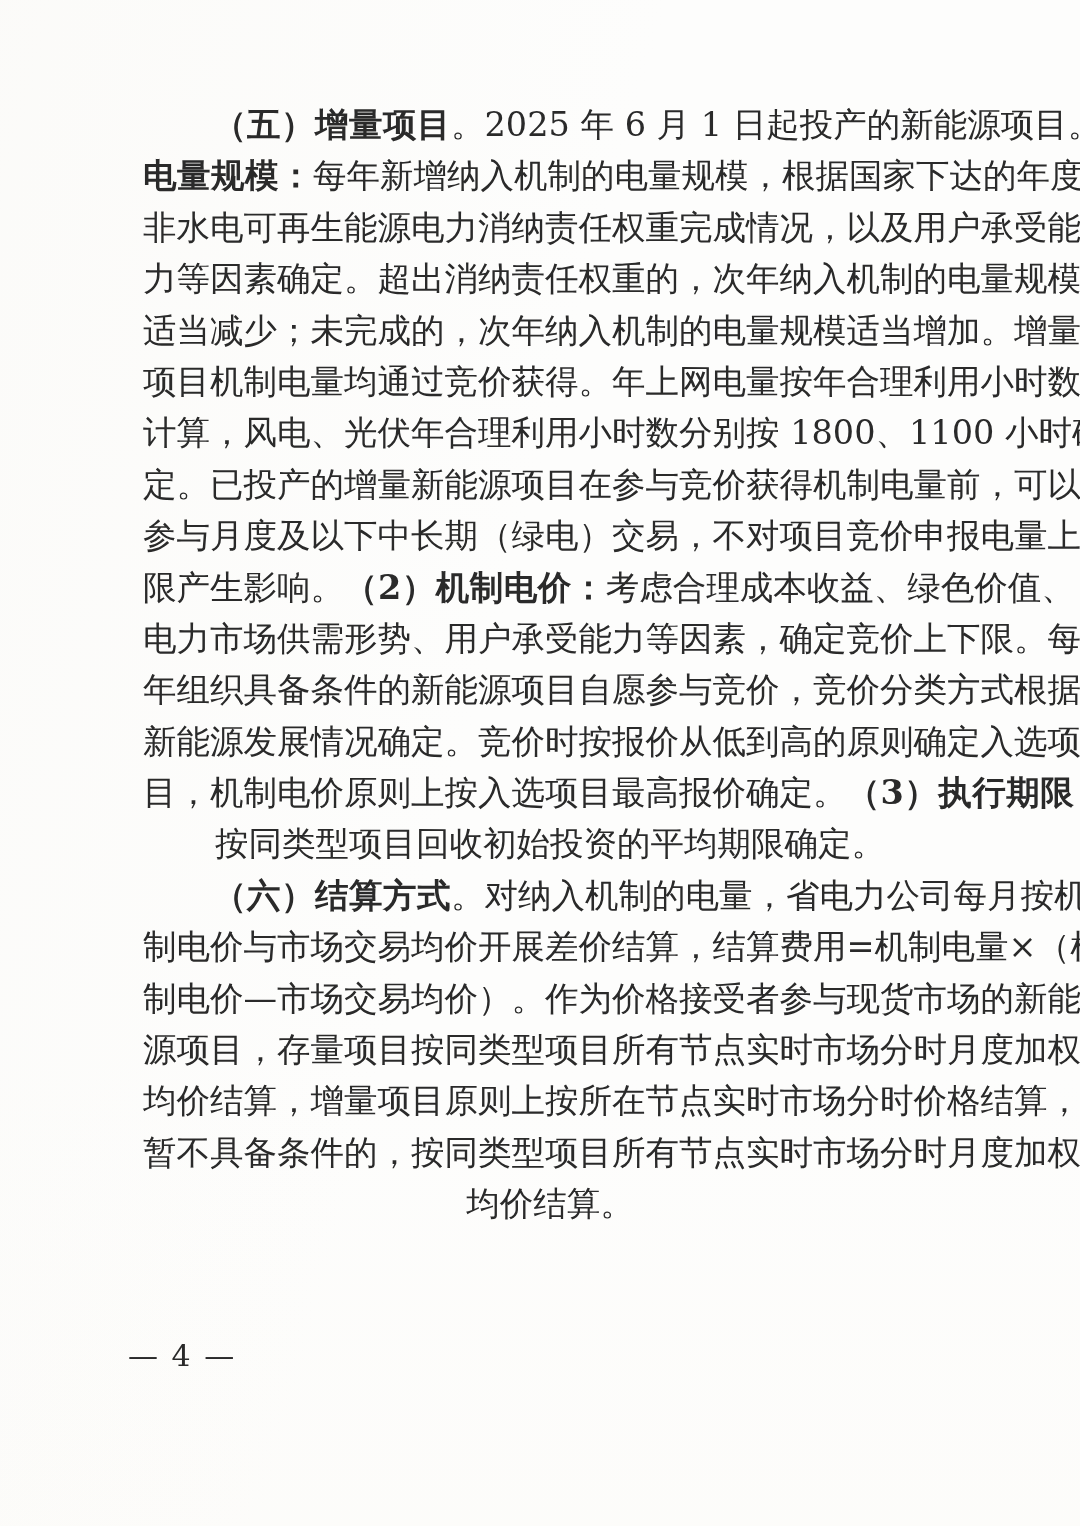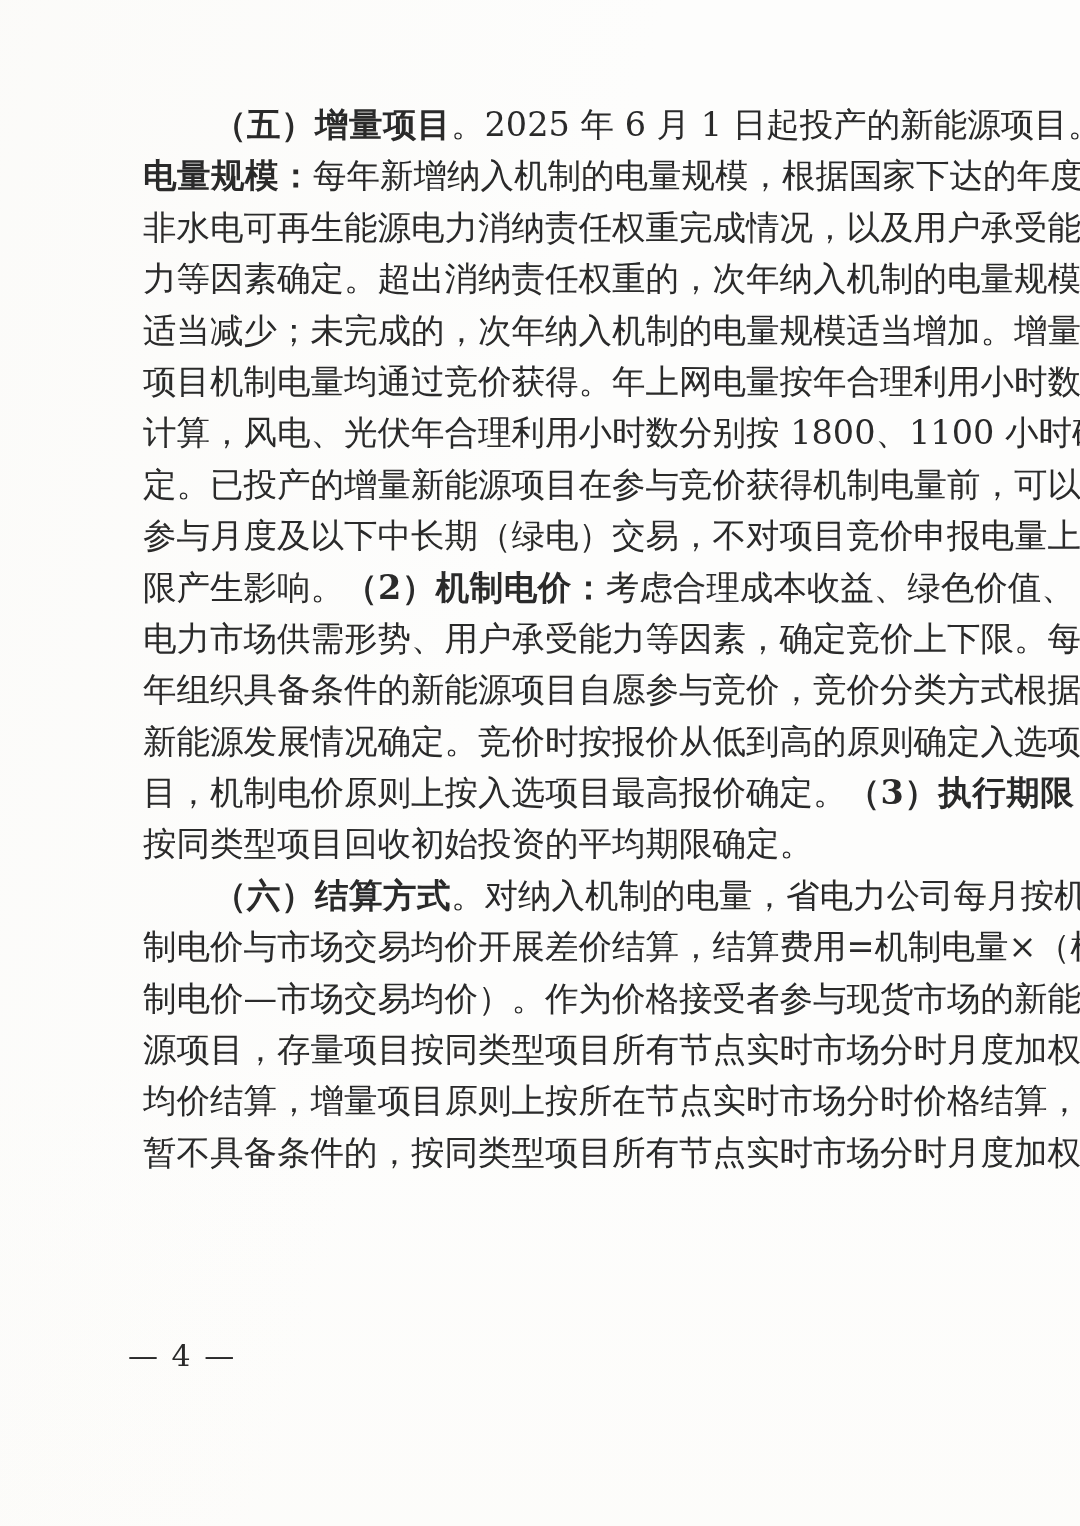--- a/index.html
+++ b/index.html
@@ -45,21 +45,21 @@
     font-size: 33.5px;
     letter-spacing: 0;
     white-space: pre;
   }
 
   
   .ln.just {
     justify-content: space-between;
   }
   .ln.left {
-    justify-content: flex-start;
+    justify-content: center;
   }
 
   .ln .seg {
     white-space: pre;
   }
 
   
   .ln.indent {
     padding-left: 70px;
   }
@@ -102,18 +102,19 @@
         <div class="ln just"><span class="seg">目</span><span class="seg">，</span><span class="seg">机</span><span class="seg">制</span><span class="seg">电</span><span class="seg">价</span><span class="seg">原</span><span class="seg">则</span><span class="seg">上</span><span class="seg">按</span><span class="seg">入</span><span class="seg">选</span><span class="seg">项</span><span class="seg">目</span><span class="seg">最</span><span class="seg">高</span><span class="seg">报</span><span class="seg">价</span><span class="seg">确</span><span class="seg">定</span><span class="seg">。</span><span class="seg bold">（</span><span class="seg bold">3</span><span class="seg bold">）</span><span class="seg bold">执</span><span class="seg bold">行</span><span class="seg bold">期</span><span class="seg bold">限</span><span class="seg bold">：</span></div>
         <div class="ln left"><span class="seg">按同类型项目回收初始投资的平均期限确定。</span></div>
       </div>
     <div id="sec6">
         <div class="ln just indent"><span class="seg bold">（</span><span class="seg bold">六</span><span class="seg bold">）</span><span class="seg bold">结</span><span class="seg bold">算</span><span class="seg bold">方</span><span class="seg bold">式</span><span class="seg">。</span><span class="seg">对</span><span class="seg">纳</span><span class="seg">入</span><span class="seg">机</span><span class="seg">制</span><span class="seg">的</span><span class="seg">电</span><span class="seg">量</span><span class="seg">，</span><span class="seg">省</span><span class="seg">电</span><span class="seg">力</span><span class="seg">公</span><span class="seg">司</span><span class="seg">每</span><span class="seg">月</span><span class="seg">按</span><span class="seg">机</span></div>
         <div class="ln just"><span class="seg">制</span><span class="seg">电</span><span class="seg">价</span><span class="seg">与</span><span class="seg">市</span><span class="seg">场</span><span class="seg">交</span><span class="seg">易</span><span class="seg">均</span><span class="seg">价</span><span class="seg">开</span><span class="seg">展</span><span class="seg">差</span><span class="seg">价</span><span class="seg">结</span><span class="seg">算</span><span class="seg">，</span><span class="seg">结</span><span class="seg">算</span><span class="seg">费</span><span class="seg">用</span><span class="seg">=</span><span class="seg">机</span><span class="seg">制</span><span class="seg">电</span><span class="seg">量</span><span class="seg">×</span><span class="seg">（</span><span class="seg">机</span></div>
         <div class="ln just"><span class="seg">制</span><span class="seg">电</span><span class="seg">价</span><span class="seg">—</span><span class="seg">市</span><span class="seg">场</span><span class="seg">交</span><span class="seg">易</span><span class="seg">均</span><span class="seg">价</span><span class="seg">）</span><span class="seg">。</span><span class="seg">作</span><span class="seg">为</span><span class="seg">价</span><span class="seg">格</span><span class="seg">接</span><span class="seg">受</span><span class="seg">者</span><span class="seg">参</span><span class="seg">与</span><span class="seg">现</span><span class="seg">货</span><span class="seg">市</span><span class="seg">场</span><span class="seg">的</span><span class="seg">新</span><span class="seg">能</span></div>
         <div class="ln just"><span class="seg">源</span><span class="seg">项</span><span class="seg">目</span><span class="seg">，</span><span class="seg">存</span><span class="seg">量</span><span class="seg">项</span><span class="seg">目</span><span class="seg">按</span><span class="seg">同</span><span class="seg">类</span><span class="seg">型</span><span class="seg">项</span><span class="seg">目</span><span class="seg">所</span><span class="seg">有</span><span class="seg">节</span><span class="seg">点</span><span class="seg">实</span><span class="seg">时</span><span class="seg">市</span><span class="seg">场</span><span class="seg">分</span><span class="seg">时</span><span class="seg">月</span><span class="seg">度</span><span class="seg">加</span><span class="seg">权</span></div>
         <div class="ln just"><span class="seg">均</span><span class="seg">价</span><span class="seg">结</span><span class="seg">算</span><span class="seg">，</span><span class="seg">增</span><span class="seg">量</span><span class="seg">项</span><span class="seg">目</span><span class="seg">原</span><span class="seg">则</span><span class="seg">上</span><span class="seg">按</span><span class="seg">所</span><span class="seg">在</span><span class="seg">节</span><span class="seg">点</span><span class="seg">实</span><span class="seg">时</span><span class="seg">市</span><span class="seg">场</span><span class="seg">分</span><span class="seg">时</span><span class="seg">价</span><span class="seg">格</span><span class="seg">结</span><span class="seg">算</span><span class="seg">，</span></div>
         <div class="ln just"><span class="seg">暂</span><span class="seg">不</span><span class="seg">具</span><span class="seg">备</span><span class="seg">条</span><span class="seg">件</span><span class="seg">的</span><span class="seg">，</span><span class="seg">按</span><span class="seg">同</span><span class="seg">类</span><span class="seg">型</span><span class="seg">项</span><span class="seg">目</span><span class="seg">所</span><span class="seg">有</span><span class="seg">节</span><span class="seg">点</span><span class="seg">实</span><span class="seg">时</span><span class="seg">市</span><span class="seg">场</span><span class="seg">分</span><span class="seg">时</span><span class="seg">月</span><span class="seg">度</span><span class="seg">加</span><span class="seg">权</span></div>
+        <div class="ln left"><span class="seg">均价结算。</span></div>
       </div>
   </div>
 
   <div class="page-number">— 4 —</div>
 
 </div>
 
 </body></html>

